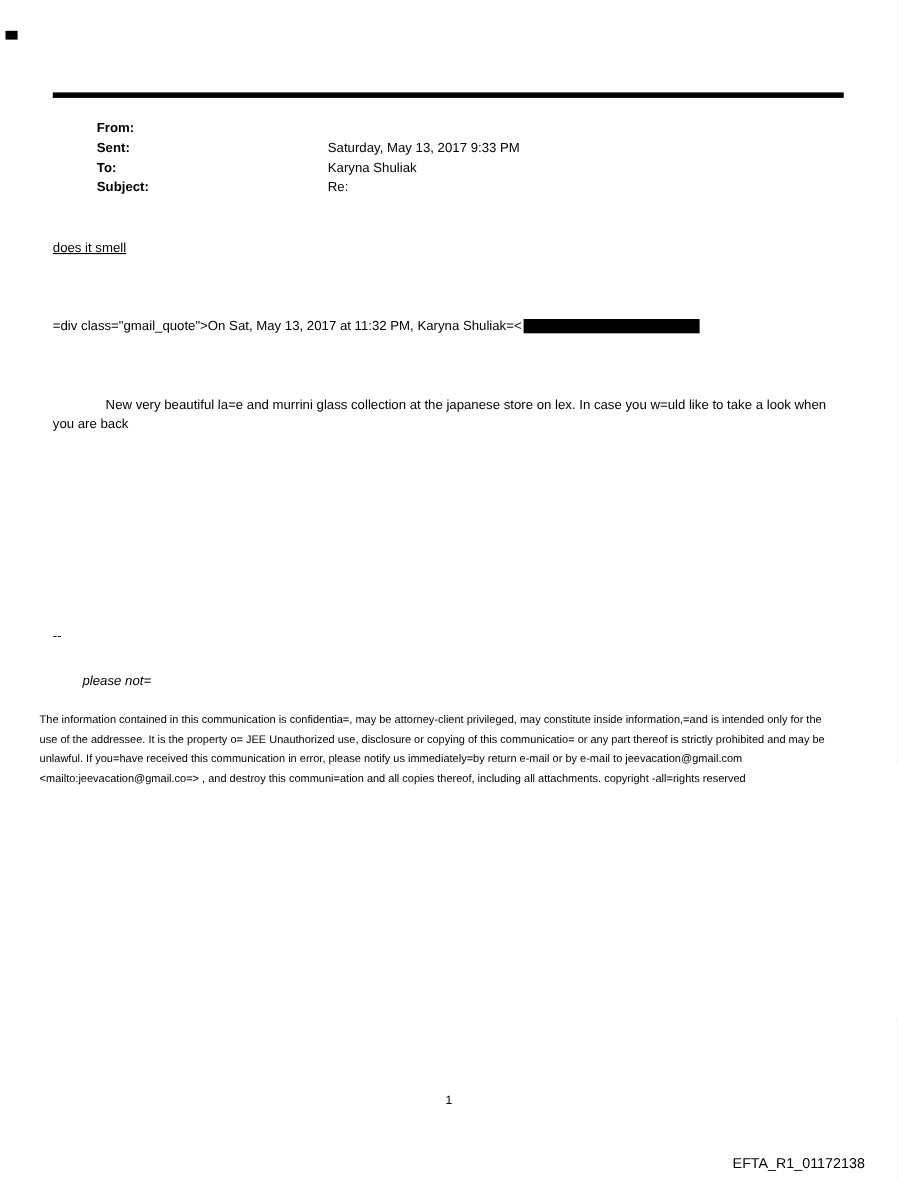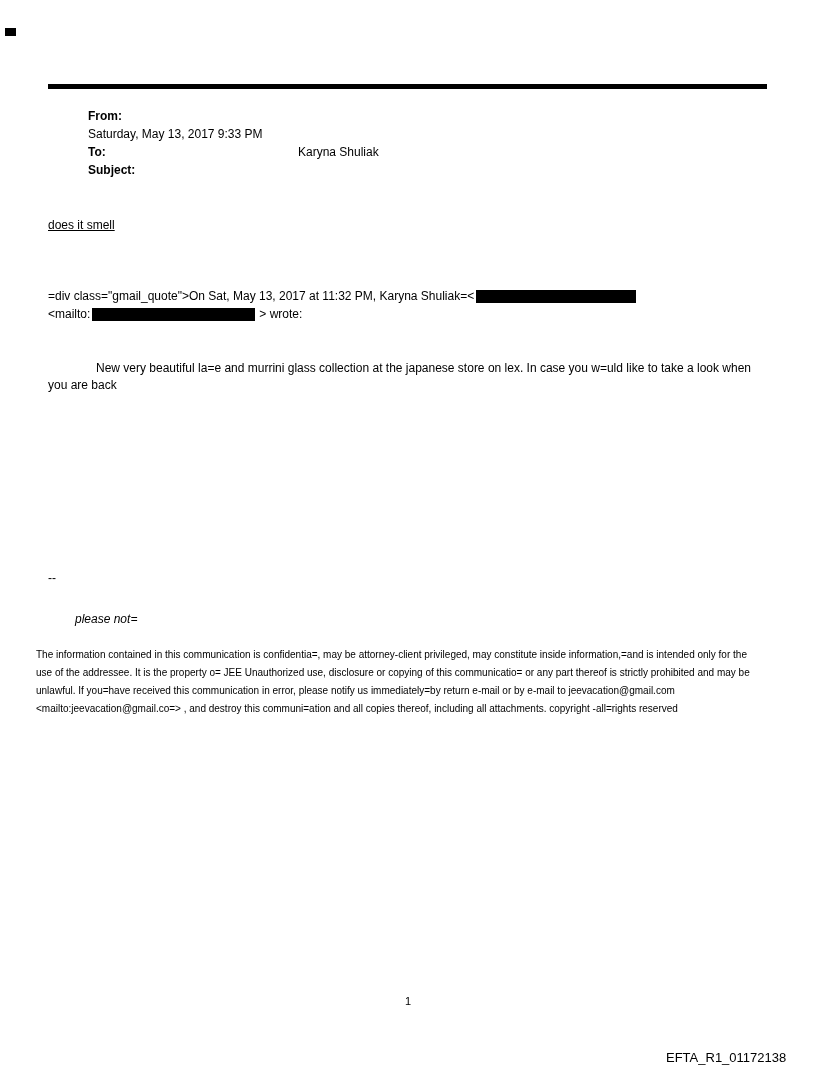--- a/index.html
+++ b/index.html
@@ -124,36 +124,37 @@
 
   <div class="scan-artifact"></div>
 
   <div class="top-rule"></div>
 
   <div class="email-header">
     <div class="header-row">
       <div class="header-label">From:</div>
     </div>
     <div class="header-row">
+      <div class="header-label">Sent:</div>
       <div class="header-value">Saturday, May 13, 2017 9:33 PM</div>
     </div>
     <div class="header-row">
       <div class="header-label">To:</div>
       <div class="header-value">Karyna Shuliak</div>
     </div>
     <div class="header-row">
       <div class="header-label">Subject:</div>
+      <div class="header-value">Re:</div>
     </div>
   </div>
 
   <div class="body-line1">does it smell</div>
 
   <div class="quote-block">
     <div><span>=div class="gmail_quote"&gt;On Sat, May 13, 2017 at 11:32 PM, Karyna Shuliak=&lt;</span><span class="redaction redaction-1"></span></div>
-    <div><span>&lt;mailto:</span><span class="redaction redaction-2"></span><span>&gt; wrote:</span></div>
   </div>
 
   <div class="message-para">New very beautiful la=e and murrini glass collection at the japanese store on lex. In case you w=uld like to take a look when you are back</div>
 
   <div class="separator-dashes">--</div>
 
   <div class="signature-line">please not=</div>
 
   <div class="disclaimer-para">The information contained in this communication is confidentia=, may be attorney-client privileged, may constitute inside information,=and is intended only for the use of the addressee. It is the property o= JEE Unauthorized use, disclosure or copying of this communicatio= or any part thereof is strictly prohibited and may be unlawful. If you=have received this communication in error, please notify us immediately=by return e-mail or by e-mail to jeevacation@gmail.com &lt;mailto:jeevacation@gmail.co=&gt; , and destroy this communi=ation and all copies thereof, including all attachments. copyright -all=rights reserved</div>
 

